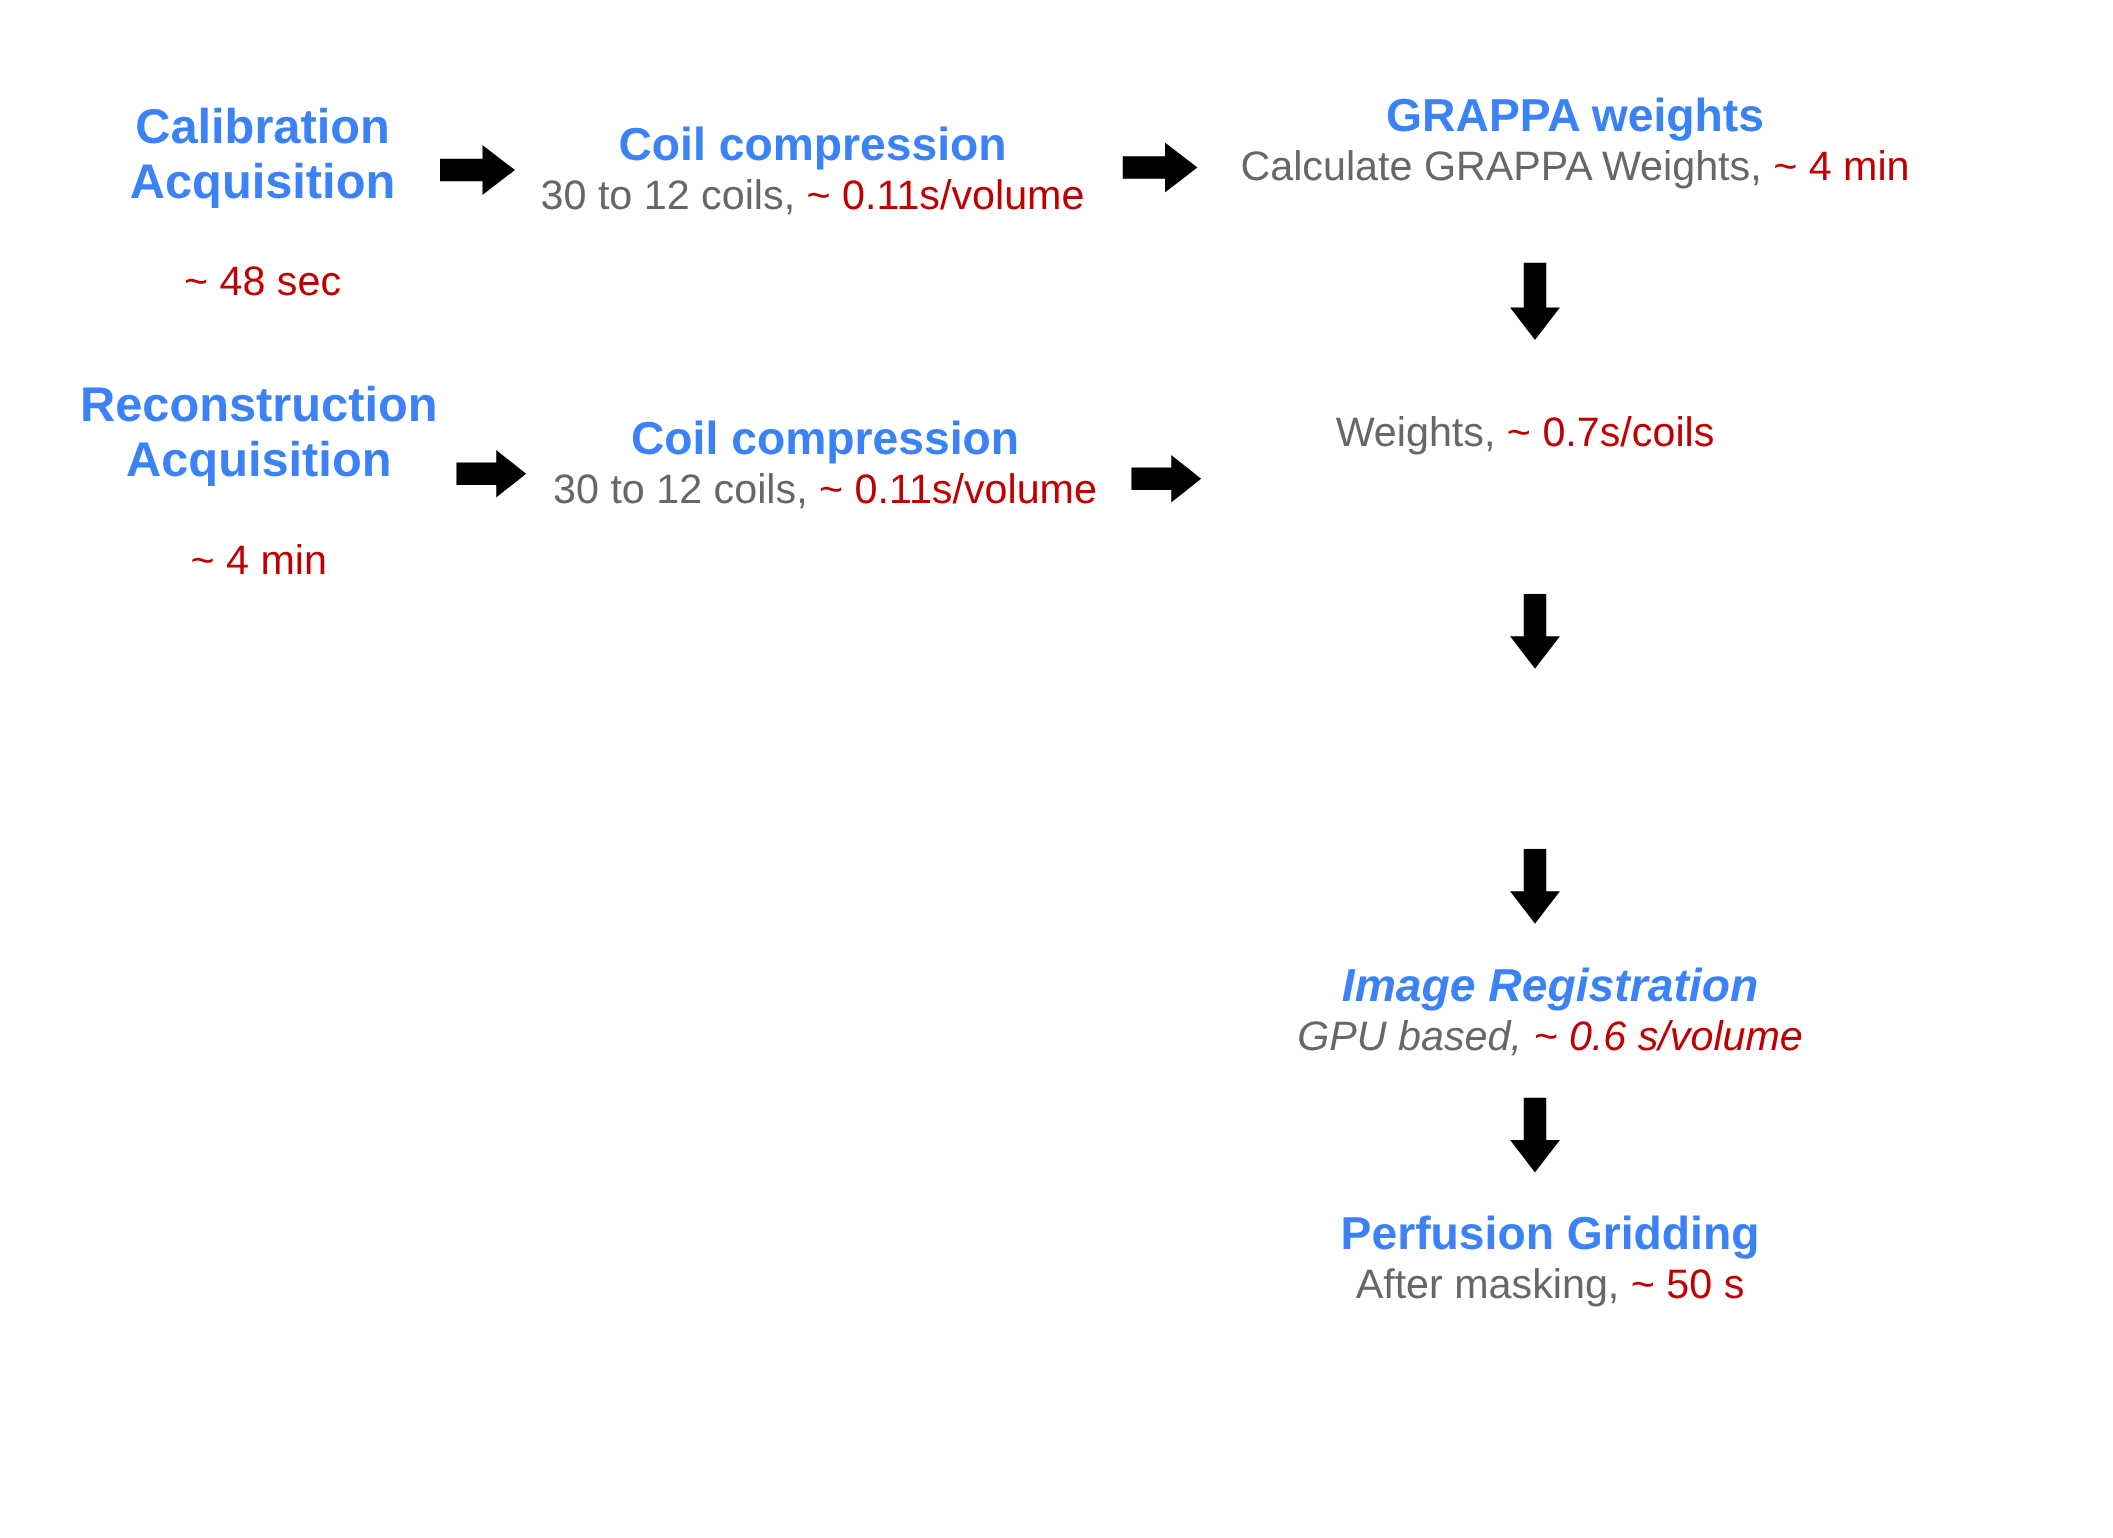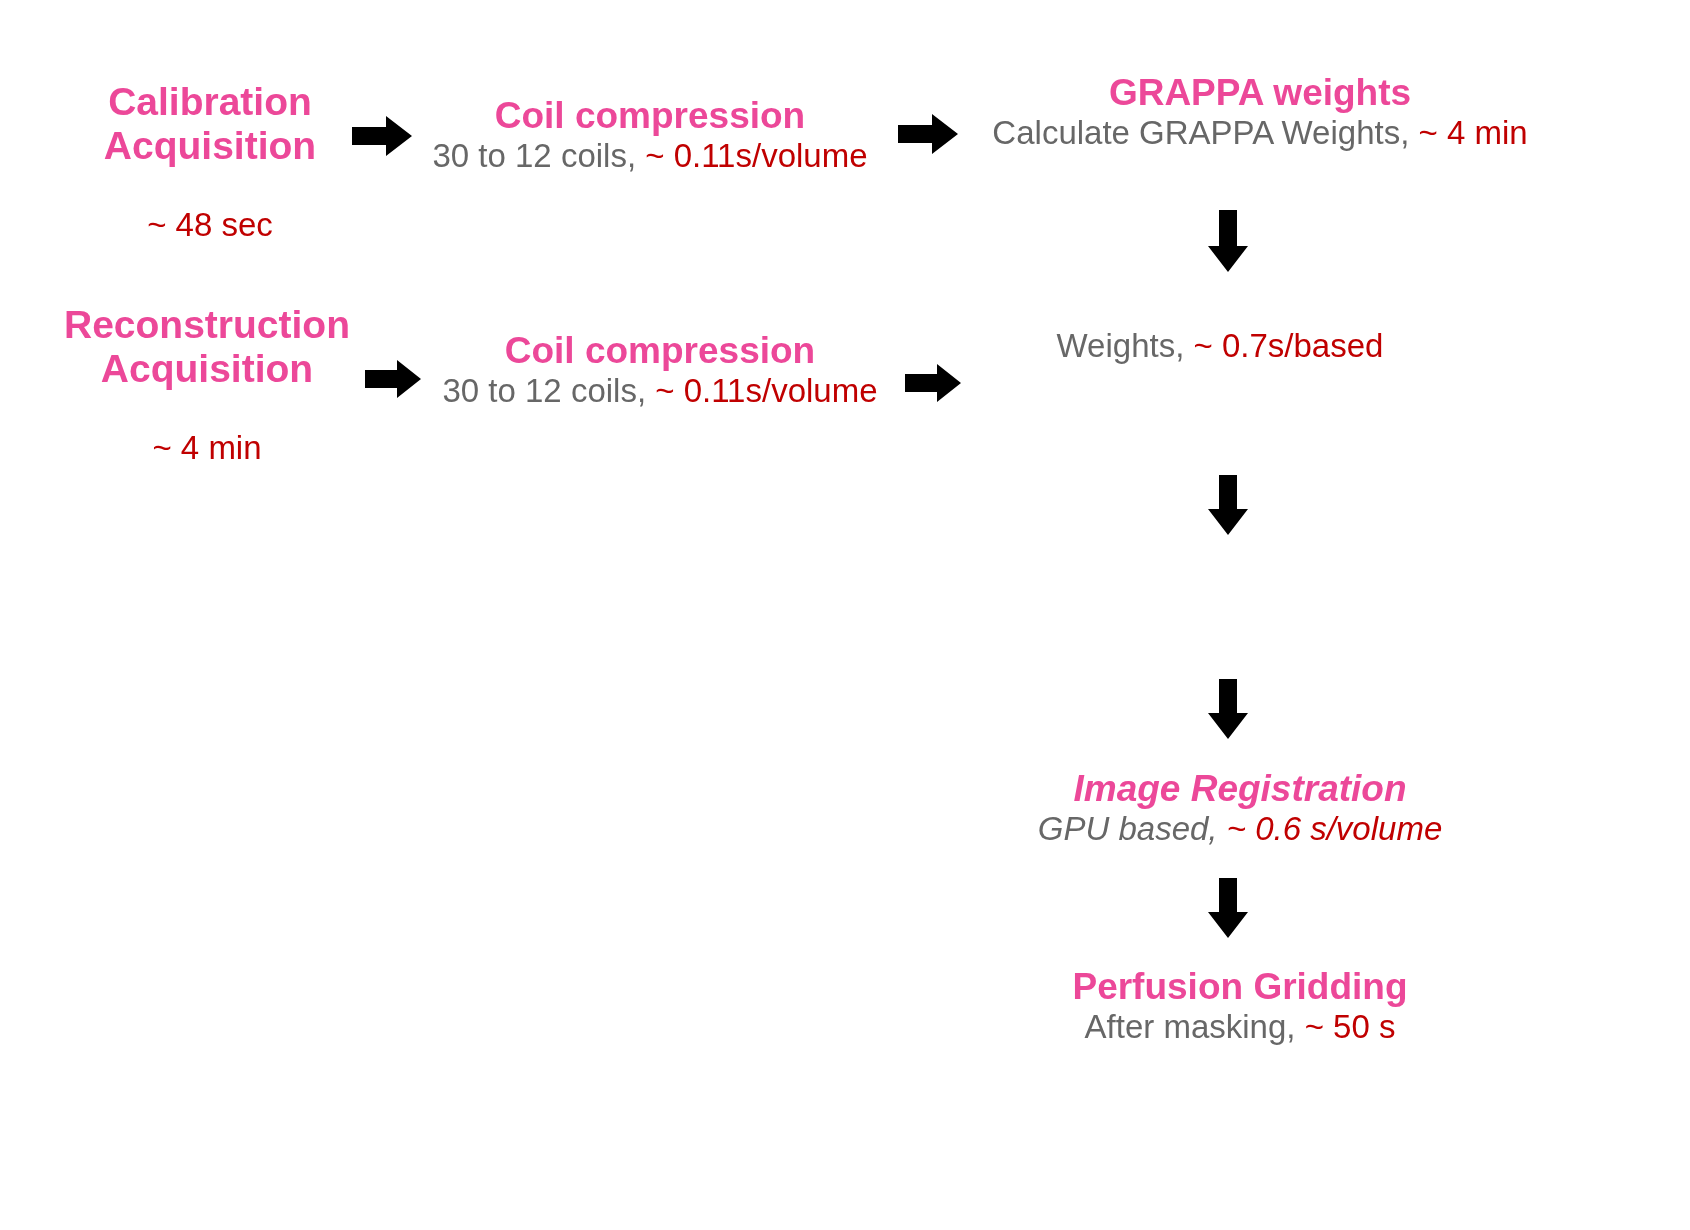--- a/index.html
+++ b/index.html
@@ -22,21 +22,21 @@
     height: 1230px;
   }
 
   
   .node {
     position: absolute;
     text-align: center;
   }
   .node .title {
     font-weight: bold;
-    color: #ec4899;
+    color: #3b82f6;
     line-height: 1.14;
     white-space: nowrap;
   }
   .node .title.wrap {
     white-space: normal;
   }
   .node .sub {
     color: #676767;
     line-height: 1.16;
   }
@@ -148,21 +148,21 @@
   </div>
 
   <div class="arrow" id="arrow-cc2-to-grrec">
     <svg width="58" height="42" viewBox="0 0 58 42" aria-hidden="true">
       <path d="M0 12 L32 12 L32 2 L56 21 L32 40 L32 30 L0 30 Z" fill="#000000"></path>
     </svg>
   </div>
 
   <div class="node" id="node-grappa-recon">
     <div class="sub s-md">
-      <div><span>Weights, </span><span class="red">~ 0.7s/based</span></div>
+      <div><span>Weights, </span><span class="red">~ 0.7s/coils</span></div>
     </div>
   </div>
 
   <div class="arrow" id="arrow-grrec-to-grid">
     <svg width="46" height="62" viewBox="0 0 46 62" aria-hidden="true">
       <path d="M14 0 L32 0 L32 34 L43 34 L23 60 L3 34 L14 34 Z" fill="#000000"></path>
     </svg>
   </div>
 
 

